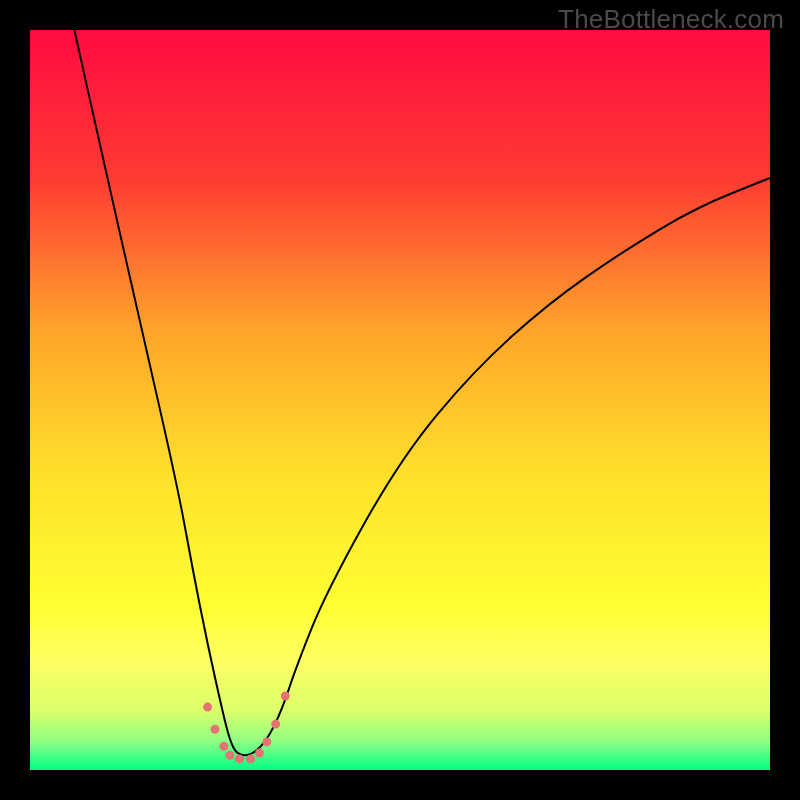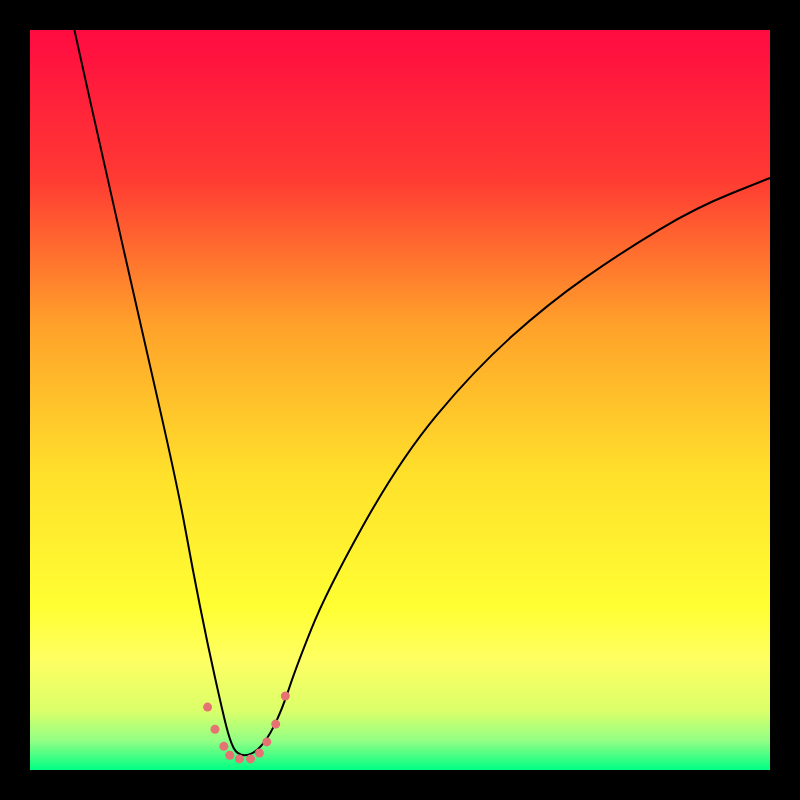--- a/index.html
+++ b/index.html
@@ -61,13 +61,14 @@
         <circle cx="229.80" cy="755.20" r="4.50" fill="#e57373"></circle>
         <circle cx="239.42" cy="758.90" r="4.50" fill="#e57373"></circle>
         <circle cx="250.52" cy="758.90" r="4.50" fill="#e57373"></circle>
         <circle cx="259.40" cy="752.98" r="4.50" fill="#e57373"></circle>
         <circle cx="266.80" cy="741.88" r="4.50" fill="#e57373"></circle>
         <circle cx="275.68" cy="724.12" r="4.50" fill="#e57373"></circle>
         <circle cx="285.30" cy="696.00" r="4.50" fill="#e57373"></circle>
       </g>
   </svg>
 
+  <div class="watermark">TheBottleneck.com</div>
 </div>
 
 </body></html>

